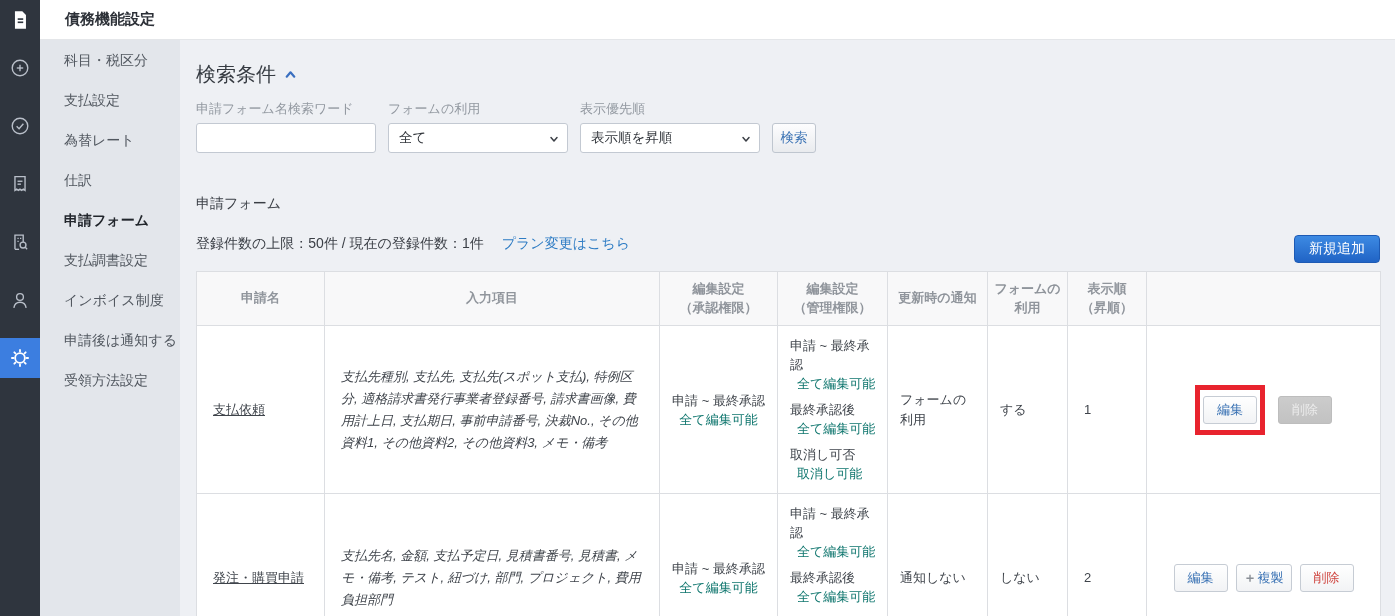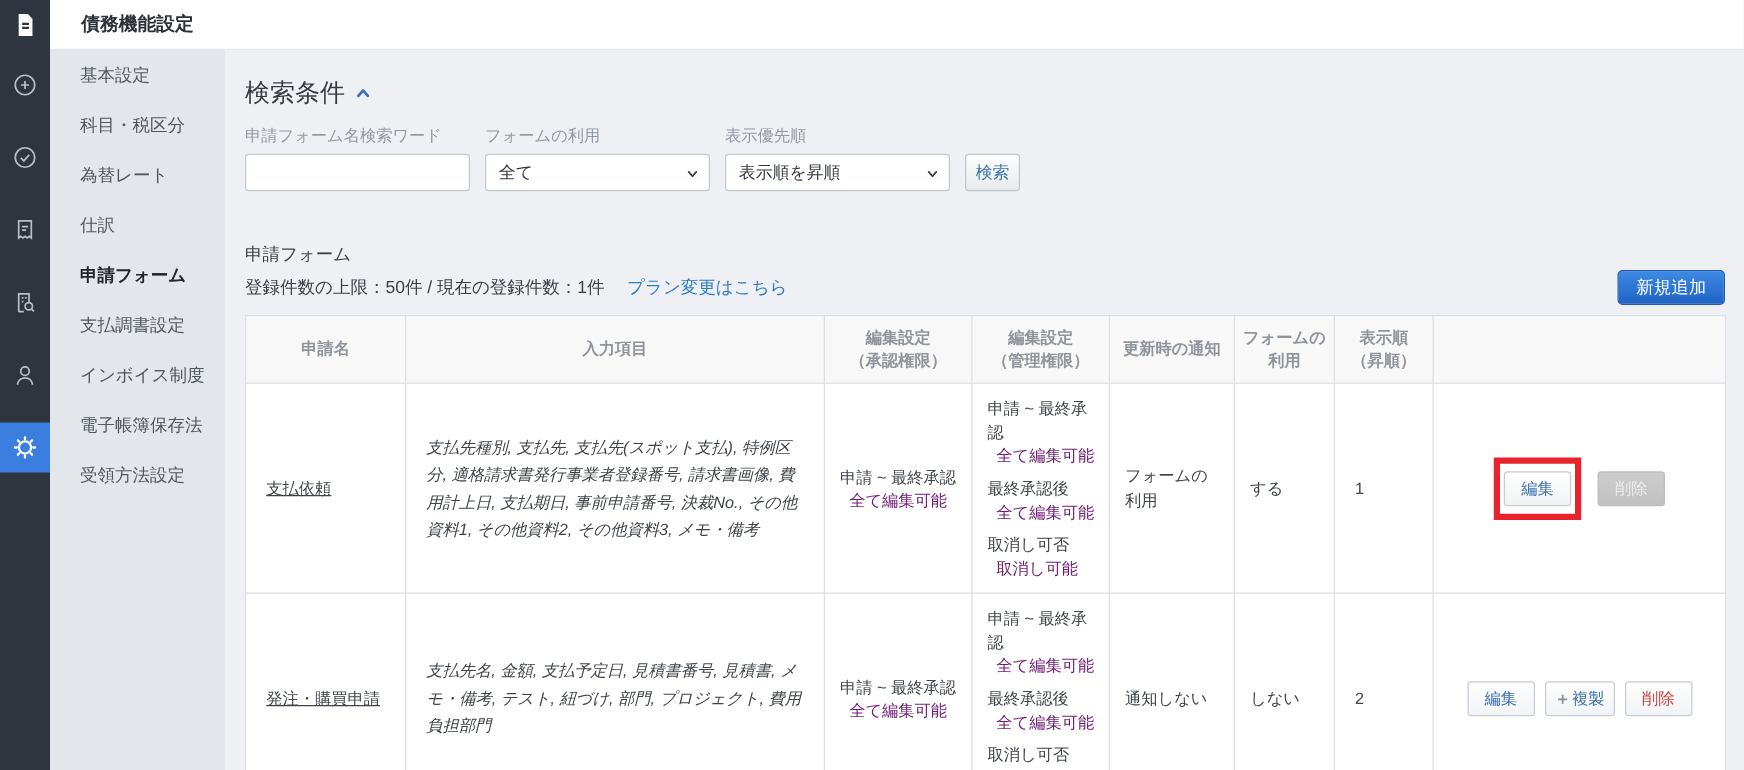--- a/index.html
+++ b/index.html
@@ -37,21 +37,21 @@
     font-size:13px; padding:0 8px; outline:none; font-family:inherit; }
   .select { position:relative; width:180px; height:30px; border:1px solid #c3c9d2; border-radius:3px;
     background:#fff; display:flex; align-items:center; padding:0 24px 0 10px; font-size:13.5px; color:#33373d;
     cursor:pointer; }
   .select svg { position:absolute; right:7px; top:9px; }
   .search-btn { height:30px; width:44px; border:1px solid #bfc6cf; border-radius:3px;
     background:linear-gradient(#fdfdfe,#e9ebee); color:#3a72b4; font-size:13.5px; cursor:pointer;
     font-family:inherit; }
 
   .listing-title { margin-top:42px; font-size:14px; color:#3a3e45; }
-  .listing-head { margin-top:3px; display:flex; align-items:center; justify-content:space-between; }
+  .listing-head { margin-top:22px; display:flex; align-items:flex-start; justify-content:space-between; }
   .lh-left { display:flex; align-items:center; gap:18px; font-size:14px; color:#3a3e45; }
   .plan-link { color:#2e7cc4; text-decoration:none; cursor:pointer; font-size:14px; }
   .add-btn { height:28px; padding:0 14px; border:1px solid #1d5ab4; border-radius:4px; color:#fff;
     font-size:14px; background:linear-gradient(#3d8ae3,#2063c5); cursor:pointer; font-family:inherit; }
 
   
   table { margin-top:8px; border-collapse:collapse; table-layout:fixed; width:1184px; background:#fff; }
   th, td { border:1px solid #dcdee2; }
   thead tr { height:54px; }
   th { background:#f8f8f9; font-size:13px; font-weight:600; color:#90959c; text-align:center;
@@ -61,21 +61,21 @@
   td.c-name { padding-left:16px;text-decoration:underline; }
   td.c-fields { padding:10px 16px; line-height:22px;font-style:italic; }
   td.c-approval { text-align:center; line-height:19px; }
   td.c-admin { padding:10px 6px 10px 12px; line-height:19px; }
   td.c-admin .pair { margin-bottom:7px; }
   td.c-admin .pair:last-child { margin-bottom:0; }
   td.c-notify { padding:0 12px; line-height:20px; }
   td.c-usage { padding:0 12px; }
   td.c-order { padding-left:16px; }
   td.c-actions { text-align:center; }
-  .perm { color:#701a75; }
+  .perm { color:#0f766e; }
   td.c-admin .perm { margin-left:7px; }
 
   .btn { display:inline-block; height:28px; line-height:26px; padding:0 13px; border-radius:3px;
     font-size:13px; cursor:pointer; border:1px solid #c6ccd4; background:linear-gradient(#ffffff,#f2f3f5);
     color:#3a72b4; font-family:inherit; vertical-align:middle; }
   .btn.copy { padding:0 7px; }
   .btn.copy .plus { color:#8a8f96; font-weight:bold; margin-right:1px; }
   .btn.del-red { color:#ce423d; }
   .btn.del-disabled { background:linear-gradient(#cccccc,#c2c2c2); border-color:#bdbdbd; color:#ececec;
     cursor:default; }
@@ -144,28 +144,28 @@
         <line x1="17" y1="7" x2="18.2" y2="5.8"></line>
     </svg>
   </div>
 </div>
 
 <div id="topbar">
   <div class="title">債務機能設定</div>
 </div>
 
 <div id="sidebar">
-  <div class="sitem">基本設定</div>
   <div class="sitem">科目・税区分</div>
+  <div class="sitem">支払設定</div>
   <div class="sitem">為替レート</div>
   <div class="sitem">仕訳</div>
   <div class="sitem active">申請フォーム</div>
   <div class="sitem">支払調書設定</div>
   <div class="sitem">インボイス制度</div>
-  <div class="sitem">電子帳簿保存法</div>
+  <div class="sitem">申請後は通知する</div>
   <div class="sitem">受領方法設定</div>
 </div>
 
 <div id="main">
 
   <div class="search-head">
     <span class="t">検索条件</span>
     <svg width="15" height="13" viewBox="0 0 24 24" fill="none" stroke="#3a6fc0" stroke-width="4" stroke-linecap="round" stroke-linejoin="round">
       <polyline points="5,16 12,8 19,16"></polyline>
     </svg>

